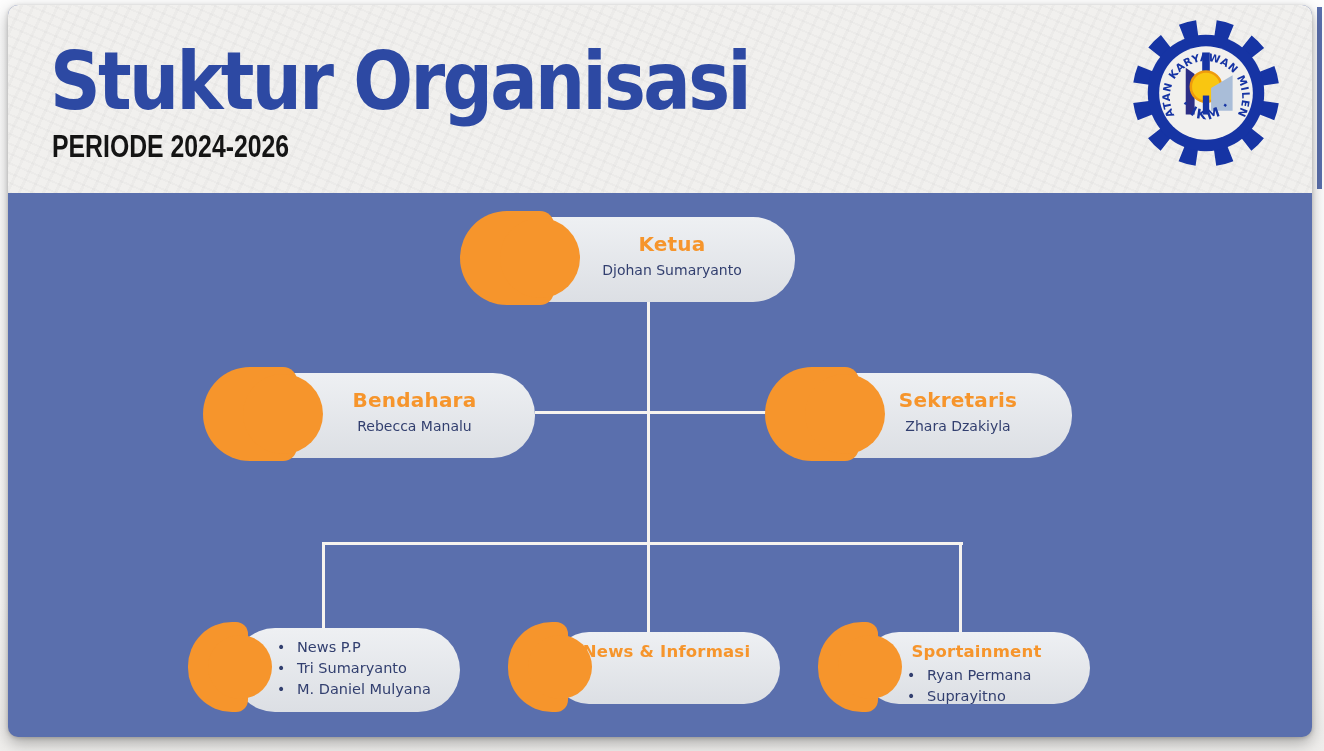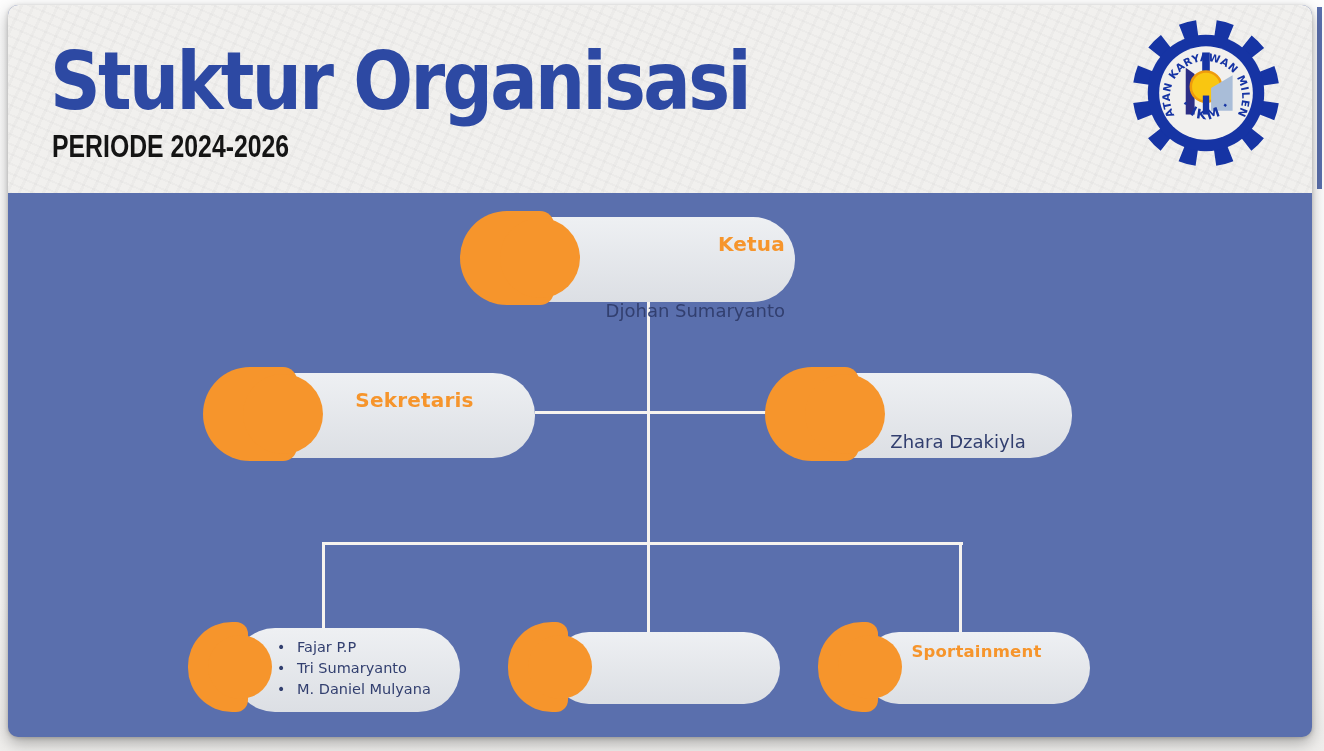--- a/index.html
+++ b/index.html
@@ -81,21 +81,21 @@
   .pill{
     position:absolute;
     background:linear-gradient(180deg, var(--pill-top) 0%, var(--pill-bottom) 100%);
     border-radius:42px;
   }
   .pill-top3{ height:85px; padding-top:15px; text-align:center; }
   .role{
     font-size:20px; font-weight:700; color:var(--accent-orange);
     line-height:25px; letter-spacing:.2px;
   }
-  .person{ font-size:18px; color:var(--navy-text); line-height:27px;margin-top:40px; }
+  .person{ font-size:14px; color:var(--navy-text); line-height:27px; }
   .pill-div{ padding-top:8px; }
   .div-title{
     font-size:16.5px; font-weight:700; color:var(--accent-orange);
     line-height:24px; text-align:center; padding:0 6px 0 6px; letter-spacing:.2px;
   }
   .bullets{ padding-left:44px; margin-top:1px; }
   .bullet-row{
     font-size:14.5px; color:var(--navy-text); line-height:21px;
     white-space:nowrap;
   }
@@ -136,59 +136,66 @@
 
   <div class="board">
 
     <div class="connector" style="left:639px; top:109px; width:3px; height:331px;"></div>
     <div class="connector" style="left:527px; top:218px; width:232px; height:3px;"></div>
     <div class="connector" style="left:314px; top:349px; width:641px; height:3px;"></div>
     <div class="connector" style="left:314px; top:349px; width:3px; height:88px;"></div>
     <div class="connector" style="left:951px; top:349px; width:3px; height:92px;"></div>
 
     <div class="node">
-      <div class="pill pill-top3" style="left:497px; top:24px; width:290px; padding-left:54px; padding-right:10px;text-align:right;">
+      <div class="pill pill-top3" style="left:497px; top:24px; width:290px; padding-left:54px; padding-right:10px;">
         <div class="role">Ketua</div>
         <div class="person">Djohan Sumaryanto</div>
       </div>
       <div class="blob blob-lg" style="left:452px; top:18px;"></div>
     </div>
 
     <div class="node">
       <div class="pill pill-top3" style="left:240px; top:180px; width:287px; padding-left:56px; padding-right:10px;">
+        <div class="role">Bendahara</div>
+        <div class="person">Rebecca Manalu</div>
+      </div>
+      <div class="blob blob-lg" style="left:195px; top:174px;"></div>
+    </div>
+
+    <div class="node">
+      <div class="pill pill-top3" style="left:802px; top:180px; width:262px; padding-left:44px; padding-right:10px;">
         <div class="role">Sekretaris</div>
-      </div>
-      <div class="blob blob-lg" style="left:195px; top:174px;"></div>
-    </div>
-
-    <div class="node">
-      <div class="pill pill-top3" style="left:802px; top:180px; width:262px; padding-left:44px; padding-right:10px;">
         <div class="person">Zhara Dzakiyla</div>
       </div>
       <div class="blob blob-lg" style="left:757px; top:174px;"></div>
     </div>
 
     <div class="node">
       <div class="pill pill-div" style="left:225px; top:435px; width:227px; height:84px;">
         <div class="bullets">
-          <div class="bullet-row">Fajar P.P</div>
+          <div class="bullet-row">News P.P</div>
           <div class="bullet-row">Tri Sumaryanto</div>
           <div class="bullet-row">M. Daniel Mulyana</div>
         </div>
       </div>
       <div class="blob blob-sm" style="left:180px; top:429px;"></div>
     </div>
 
     <div class="node">
       <div class="pill pill-div" style="left:545px; top:439px; width:227px; height:72px;">
+        <div class="div-title">News &amp; Informasi</div>
       </div>
       <div class="blob blob-sm" style="left:500px; top:429px;"></div>
     </div>
 
     <div class="node">
       <div class="pill pill-div" style="left:855px; top:439px; width:227px; height:72px;">
         <div class="div-title">Sportainment</div>
+        <div class="bullets">
+          <div class="bullet-row">Ryan Permana</div>
+          <div class="bullet-row">Suprayitno</div>
+        </div>
       </div>
       <div class="blob blob-sm" style="left:810px; top:429px;"></div>
     </div>
 
   </div>
 </div>
 
 </body></html>

